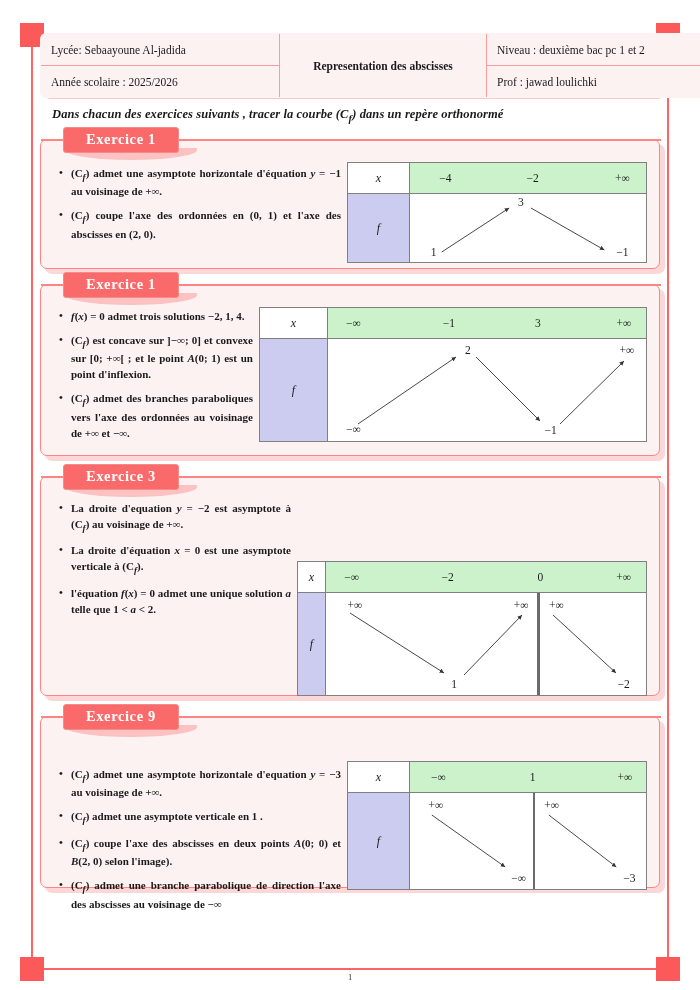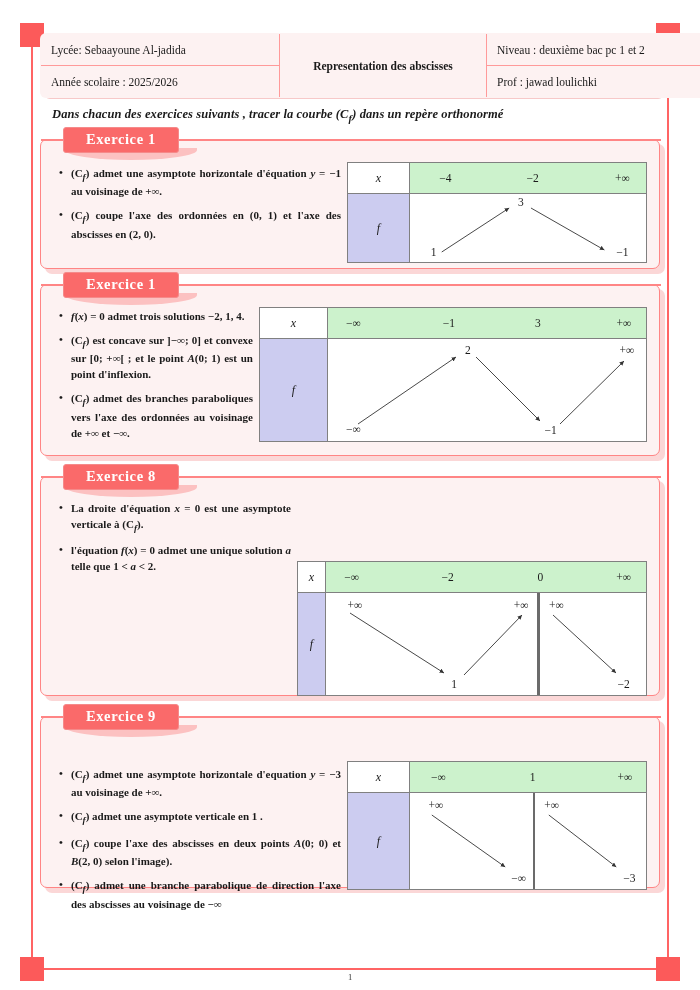--- a/index.html
+++ b/index.html
@@ -361,26 +361,27 @@
       </div>
     </div>
   </div>
 </div>
 
 <div class="ex-shadow" style="top:481px; height:220px;"></div>
 <div class="ex-box" style="top:476px; height:220px;">
   <div class="ex-rule"></div>
   <div class="ex-title">
     <div class="flag"></div>
-    <div class="ribbon">Exercice 8</div>
+    <div class="ribbon">Exercice 3</div>
   </div>
 
   <div class="ex-body" style="padding-top:24px;">
     <div class="bullets" style="width:235px;">
       <ul>
+        <li>La droite d'equation <i>y</i> = −2 est asymptote à (C<sub><i>f</i></sub>) au voisinage de +∞.</li>
         <li>La droite d'équation <i>x</i> = 0 est une asymptote verticale à (C<sub><i>f</i></sub>).</li>
         <li>l'équation <i>f</i>(<i>x</i>) = 0 admet une unique solution <i>a</i> telle que 1 &lt; <i>a</i> &lt; 2.</li>
       </ul>
     </div>
 
     <div class="vt" style="width:350px; margin-left:6px; margin-top:60px;">
       <div class="vt-row-x">
         <div class="vt-label vt-label-x" style="width:28px;">x</div>
         <div class="vt-xcells">
           <span style="left:8%;">−∞</span>

